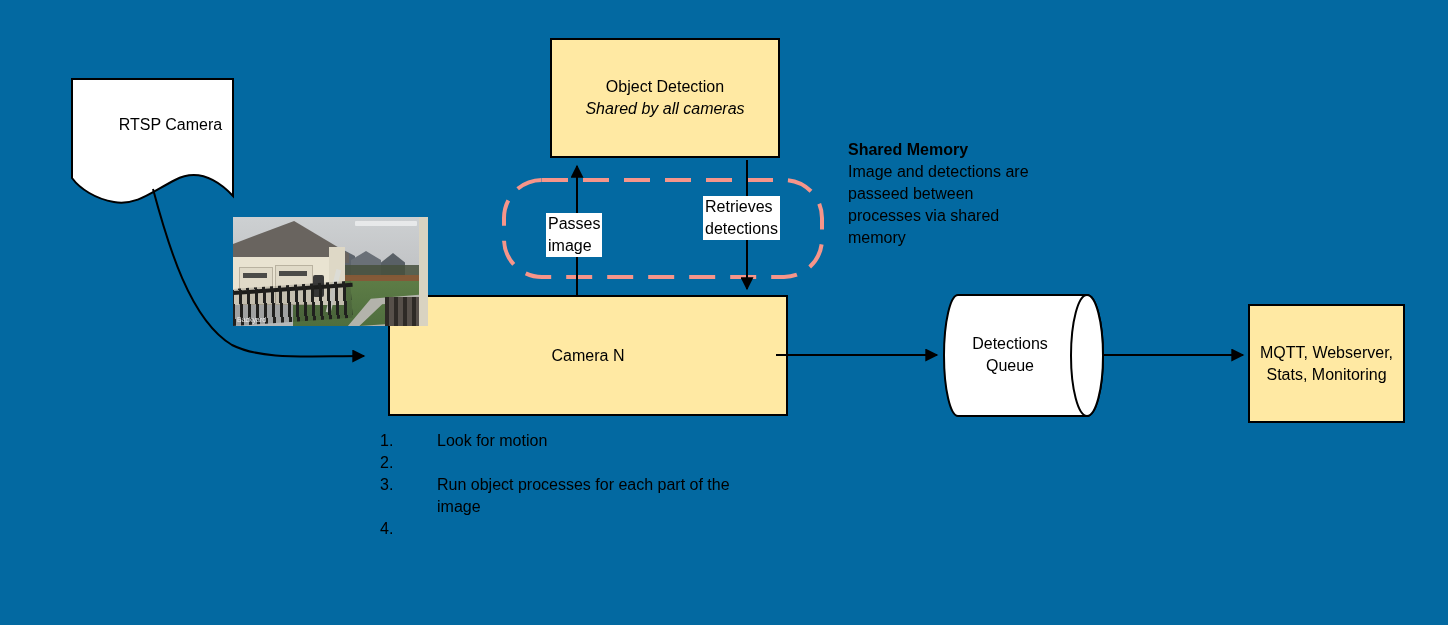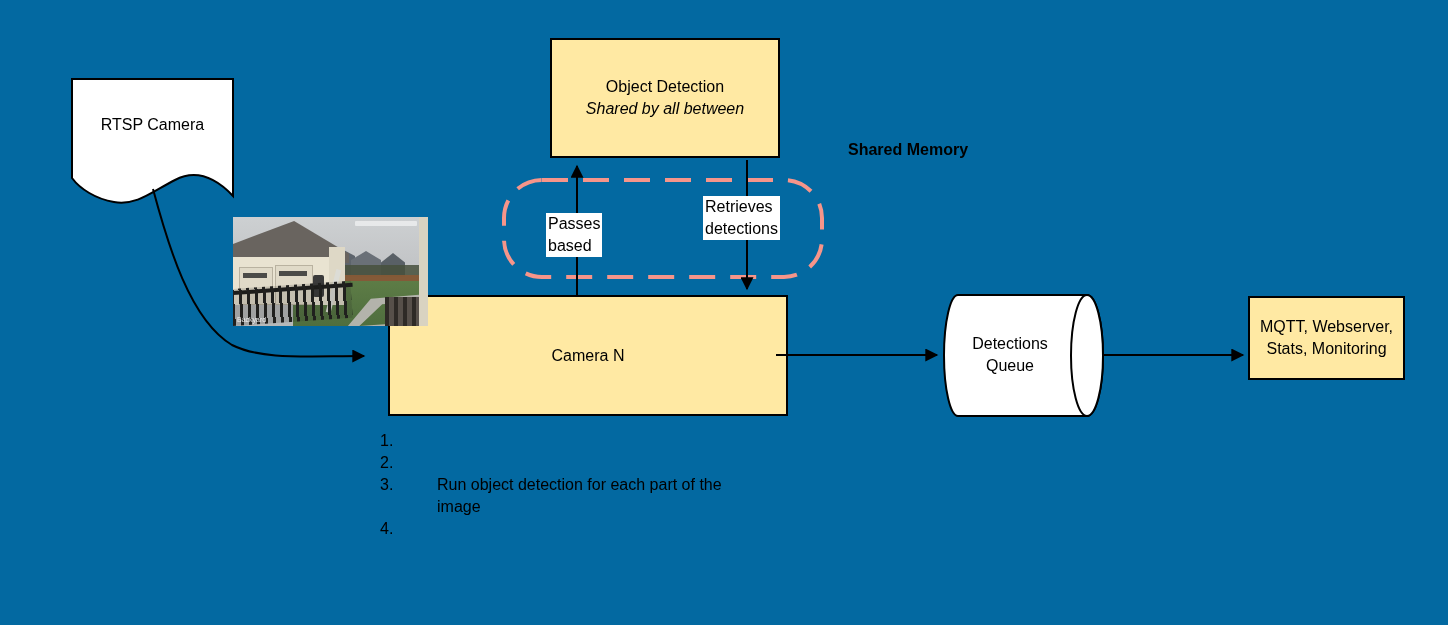--- a/index.html
+++ b/index.html
@@ -6,27 +6,27 @@
   .stage{
     position:relative;width:1448px;height:625px;background:#0369a1;overflow:hidden;
     font-family:Liberation Sans, sans-serif;color:#000;
   }
   .layer-svg{position:absolute;left:0;top:0;z-index:2;pointer-events:none;}
   .box{position:absolute;background:#ffe9a3;border:2px solid #000;box-sizing:border-box;
        display:flex;align-items:center;justify-content:center;text-align:center;z-index:1;
        font-size:16px;line-height:22px;}
   .box-object-detection{left:550px;top:38px;width:230px;height:120px;flex-direction:column;}
   .box-camera-n{left:388px;top:295px;width:400px;height:121px;}
-  .box-outputs{left:1248px;top:296px;width:157px;height:84px;}
+  .box-outputs{left:1248px;top:304px;width:157px;height:119px;}
   .pre{white-space:pre-line;}
   .italic{font-style:italic;}
   .bold{font-weight:bold;}
   .txt{position:absolute;font-size:16px;line-height:22px;z-index:4;}
   .whitebg{background:#ffffff;padding:0 2px;}
-  .rtsp-label{left:72px;top:114px;width:161px;text-align:center;}
+  .rtsp-label{left:72px;top:114px;width:161px;text-align:center;padding-left:18px;}
   .fetch-note{left:45px;top:343px;width:200px;}
   .shared-note{left:848px;top:139px;width:230px;}
   .passes-label{left:546px;top:213px;}
   .retrieves-label{left:703px;top:196px;}
   .queue-label{left:950px;top:333px;width:120px;text-align:center;}
   .handsoff-note{left:942px;top:440px;width:220px;}
   .steps{position:absolute;left:380px;top:430px;width:410px;z-index:4;font-size:16px;line-height:22px;}
   .step-row{display:flex;}
   .step-num{width:57px;flex:0 0 57px;}
   .step-text{flex:1;white-space:pre-line;}
@@ -65,21 +65,21 @@
   .ph-stamp{left:122px;top:4px;width:62px;height:5px;background:rgba(255,255,255,.55);border-radius:1px;}
   .ph-cam-label{left:4px;bottom:3px;top:auto;color:rgba(255,255,255,.85);font-size:7px;line-height:7px;}
 </style>
 </head>
 <body>
 
 <div class="stage">
 
   <div class="box box-object-detection">
     <div>Object Detection</div>
-    <div class="italic">Shared by all between</div>
+    <div class="italic">Shared by all cameras</div>
   </div>
 
   <div class="box box-camera-n">
     <span>Camera N</span>
   </div>
 
   <div class="box box-outputs">
     <span class="pre">MQTT, Webserver,
 Stats, Monitoring</span>
   </div>
@@ -128,40 +128,45 @@
     <div class="ph-fence"></div>
     <div class="ph-stamp"></div>
     <div class="ph-cam-label">Backyard</div>
   </div>
 
   <div class="txt rtsp-label">RTSP Camera</div>
 
 
   <div class="txt shared-note">
     <div class="bold">Shared Memory</div>
+    <div class="pre">Image and detections are
+passeed between
+processes via shared
+memory</div>
   </div>
 
   <div class="txt passes-label pre whitebg">Passes
-based</div>
+image</div>
   <div class="txt retrieves-label pre whitebg">Retrieves
 detections</div>
 
   <div class="txt queue-label pre">Detections
 Queue</div>
 
   <div class="steps">
     <div class="step-row">
       <span class="step-num">1.</span>
+      <span class="step-text">Look for motion</span>
     </div>
     <div class="step-row">
       <span class="step-num">2.</span>
     </div>
     <div class="step-row">
       <span class="step-num">3.</span>
-      <span class="step-text">Run object detection for each part of the
+      <span class="step-text">Run object processes for each part of the
 image</span>
     </div>
     <div class="step-row">
       <span class="step-num">4.</span>
     </div>
   </div>
 
 </div>
 
 </body></html>

